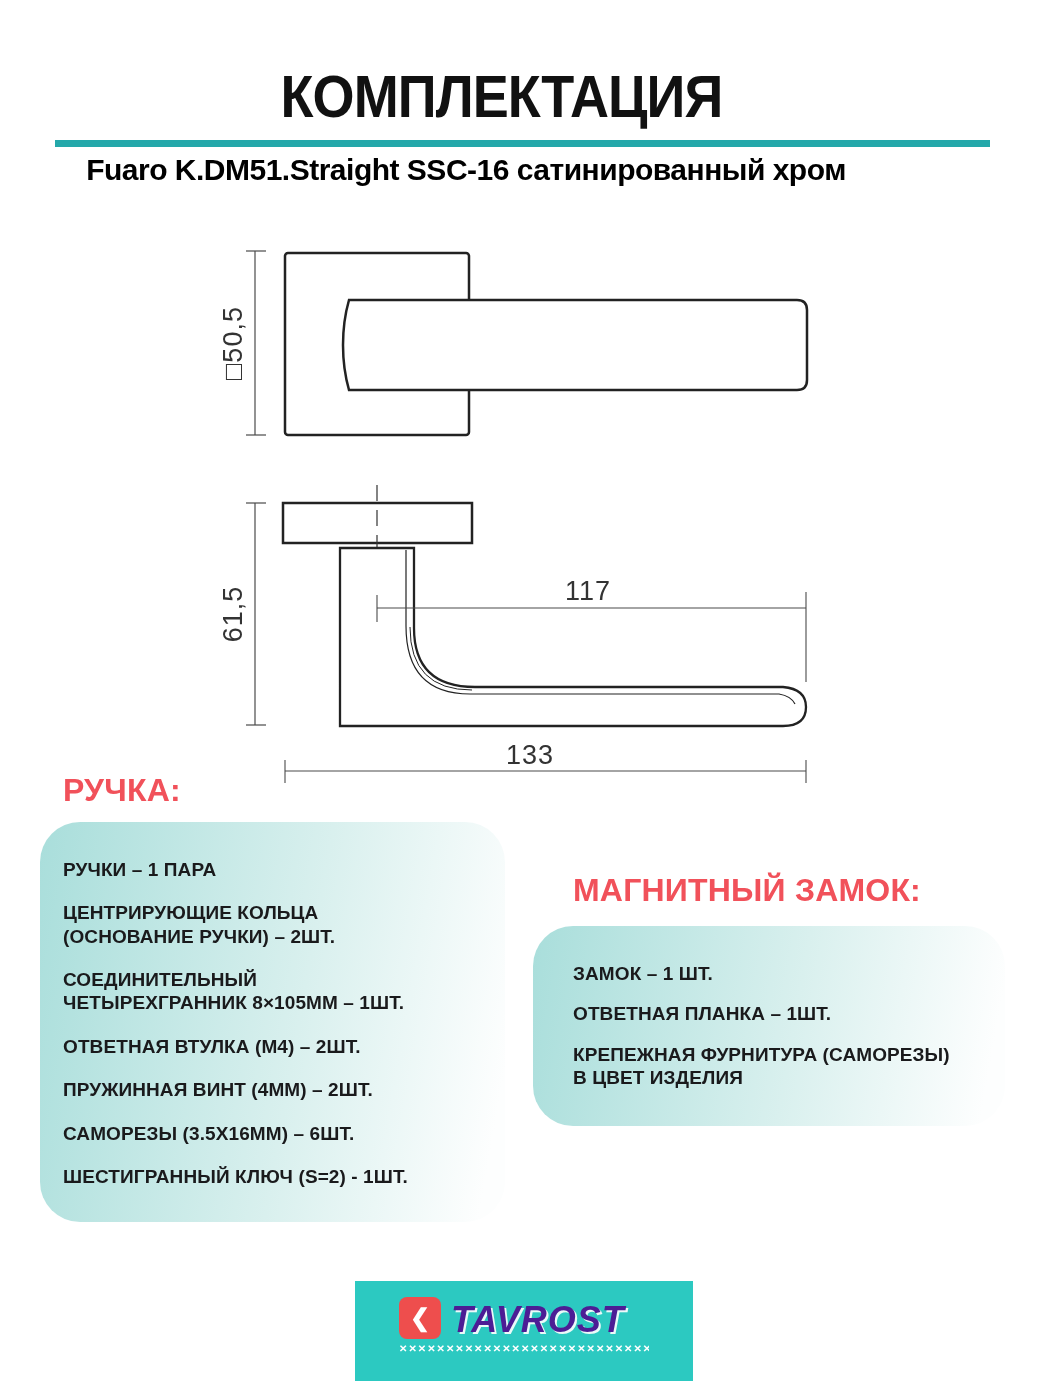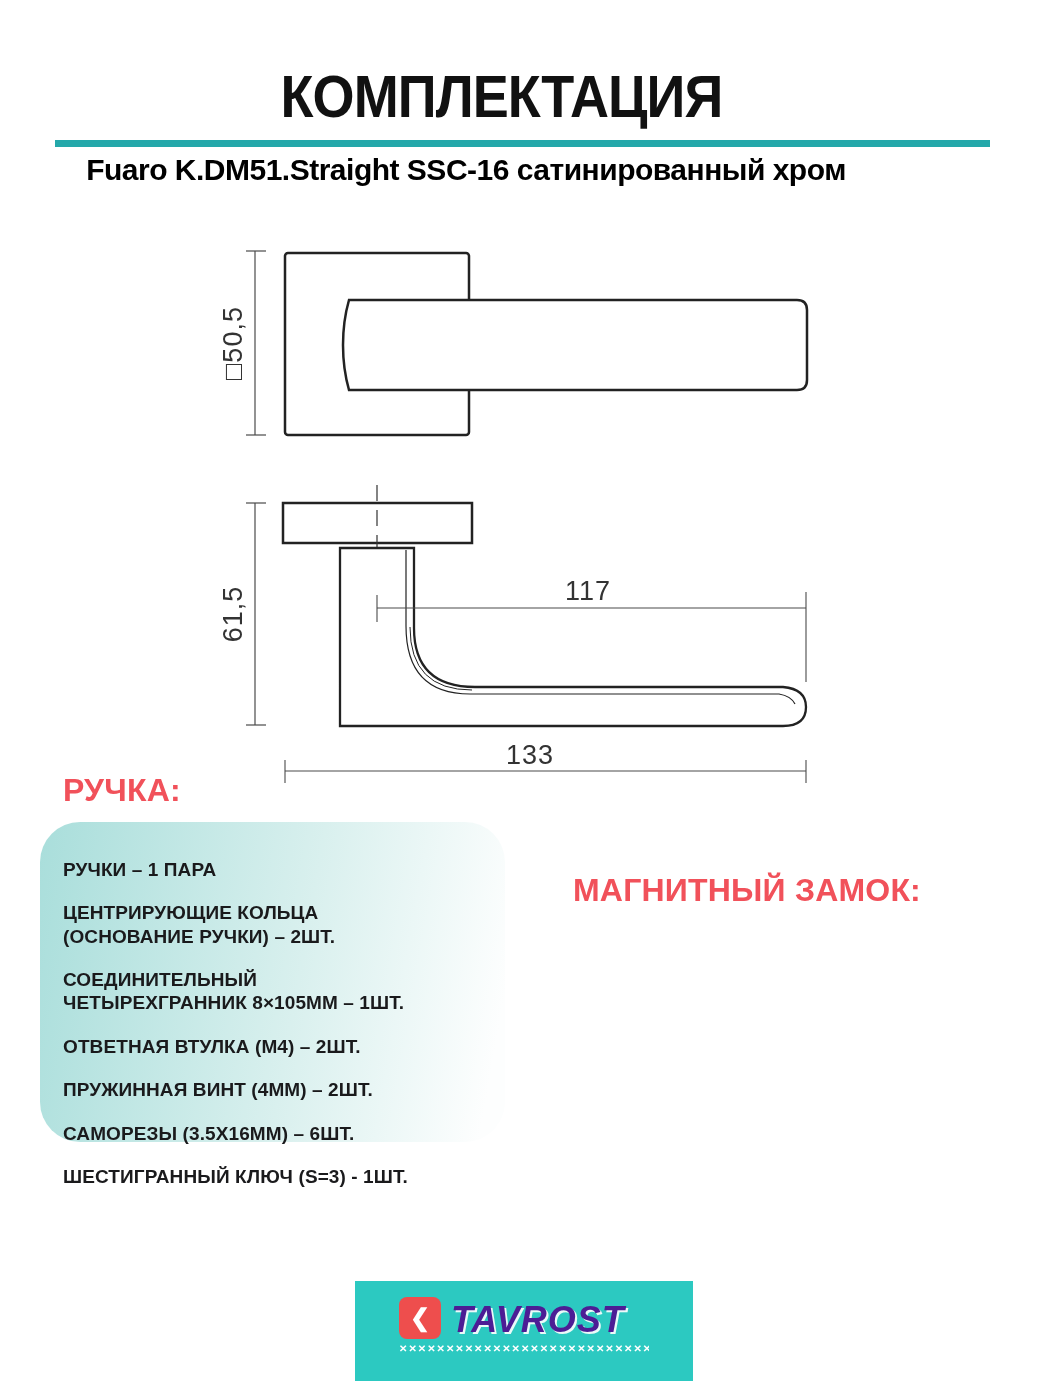--- a/index.html
+++ b/index.html
@@ -28,21 +28,21 @@
   .section-heading{
     position:absolute;font-size:32px;font-weight:800;letter-spacing:.2px;
     color:var(--accent-red,#f1515a);
   }
   .heading-handle{left:63px;top:772px;}
   .heading-lock{left:573px;top:872px;}
   .card{
     position:absolute;border-radius:40px;
     background:linear-gradient(100deg,#a9dedb 0%,#d9f0ee 55%,#fdfefe 95%);
   }
-  .card-handle{left:40px;top:822px;width:465px;height:320px;padding:36px 0 0 23px;box-sizing:border-box;}
+  .card-handle{left:40px;top:822px;width:465px;height:400px;padding:36px 0 0 23px;box-sizing:border-box;}
   .card-lock{left:533px;top:926px;width:472px;height:200px;padding:36px 0 0 40px;box-sizing:border-box;}
   .card-item{
     font-size:19px;font-weight:700;color:#1a1a1c;line-height:1.23;
     margin:0 0 20px 0;letter-spacing:.1px;
   }
   .card-handle .card-item{max-width:358px;}
   .card-lock .card-item{max-width:395px;margin-bottom:17px;}
   
   .logo{
     position:absolute;left:355px;top:1281px;width:338px;height:100px;
@@ -123,24 +123,29 @@
   </svg>
 
   <div class="section-heading heading-handle">РУЧКА:</div>
   <div class="card card-handle">
     <p class="card-item">РУЧКИ – 1 ПАРА</p>
     <p class="card-item">ЦЕНТРИРУЮЩИЕ КОЛЬЦА (ОСНОВАНИЕ РУЧКИ) – 2ШТ.</p>
     <p class="card-item">СОЕДИНИТЕЛЬНЫЙ ЧЕТЫРЕХГРАННИК 8×105ММ – 1ШТ.</p>
     <p class="card-item">ОТВЕТНАЯ ВТУЛКА (М4) – 2ШТ.</p>
     <p class="card-item">ПРУЖИННАЯ ВИНТ (4ММ) – 2ШТ.</p>
     <p class="card-item">САМОРЕЗЫ (3.5Х16ММ) – 6ШТ.</p>
-    <p class="card-item">ШЕСТИГРАННЫЙ КЛЮЧ (S=3) - 1ШТ.</p>
+    <p class="card-item">ШЕСТИГРАННЫЙ КЛЮЧ (S=2) - 1ШТ.</p>
   </div>
 
   <div class="section-heading heading-lock">МАГНИТНЫЙ ЗАМОК:</div>
+  <div class="card card-lock">
+    <p class="card-item">ЗАМОК – 1 ШТ.</p>
+    <p class="card-item">ОТВЕТНАЯ ПЛАНКА – 1ШТ.</p>
+    <p class="card-item">КРЕПЕЖНАЯ ФУРНИТУРА (САМОРЕЗЫ) В ЦВЕТ ИЗДЕЛИЯ</p>
+  </div>
 
   <div class="logo">
     <div class="logo-badge">
       <span class="logo-chevron">❮</span>
     </div>
     <div class="logo-word">TAVROST</div>
     <div class="logo-ornament">✕✕✕✕✕✕✕✕✕✕✕✕✕✕✕✕✕✕✕✕✕✕✕✕✕✕✕✕</div>
   </div>
 
 </div>

